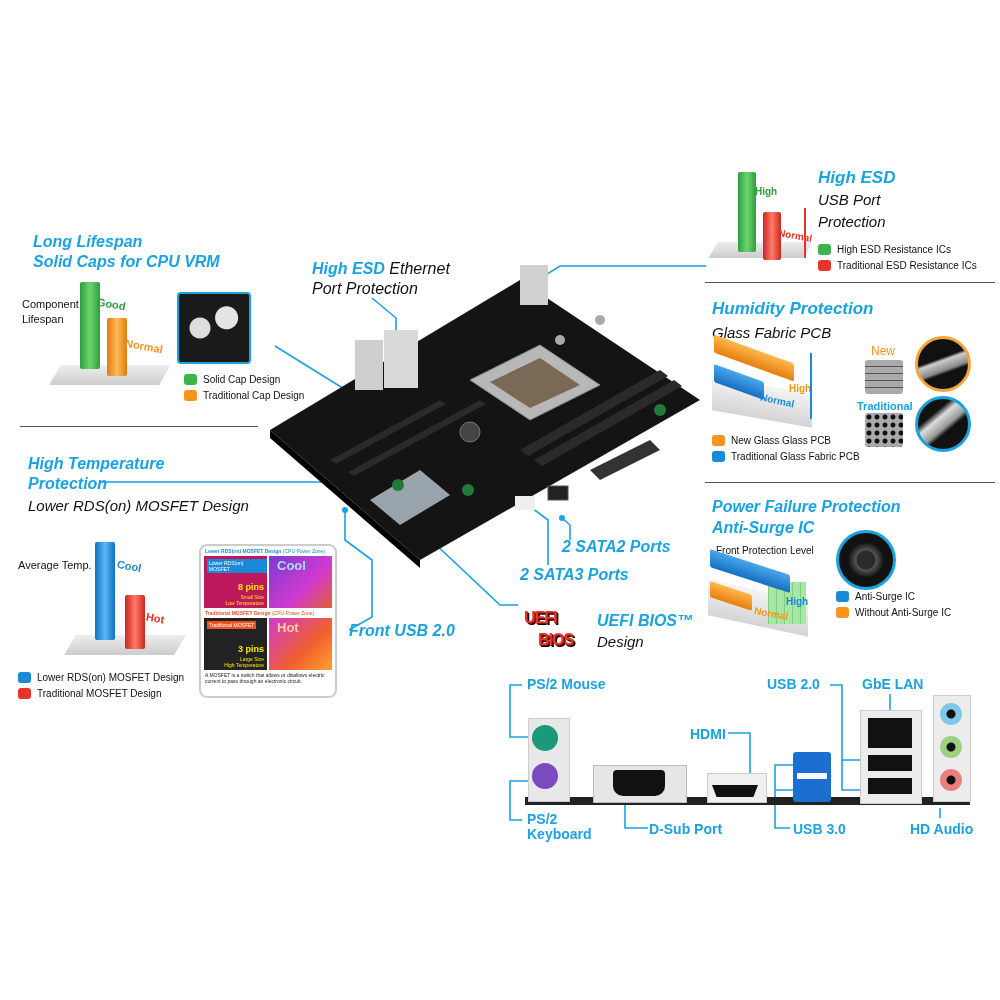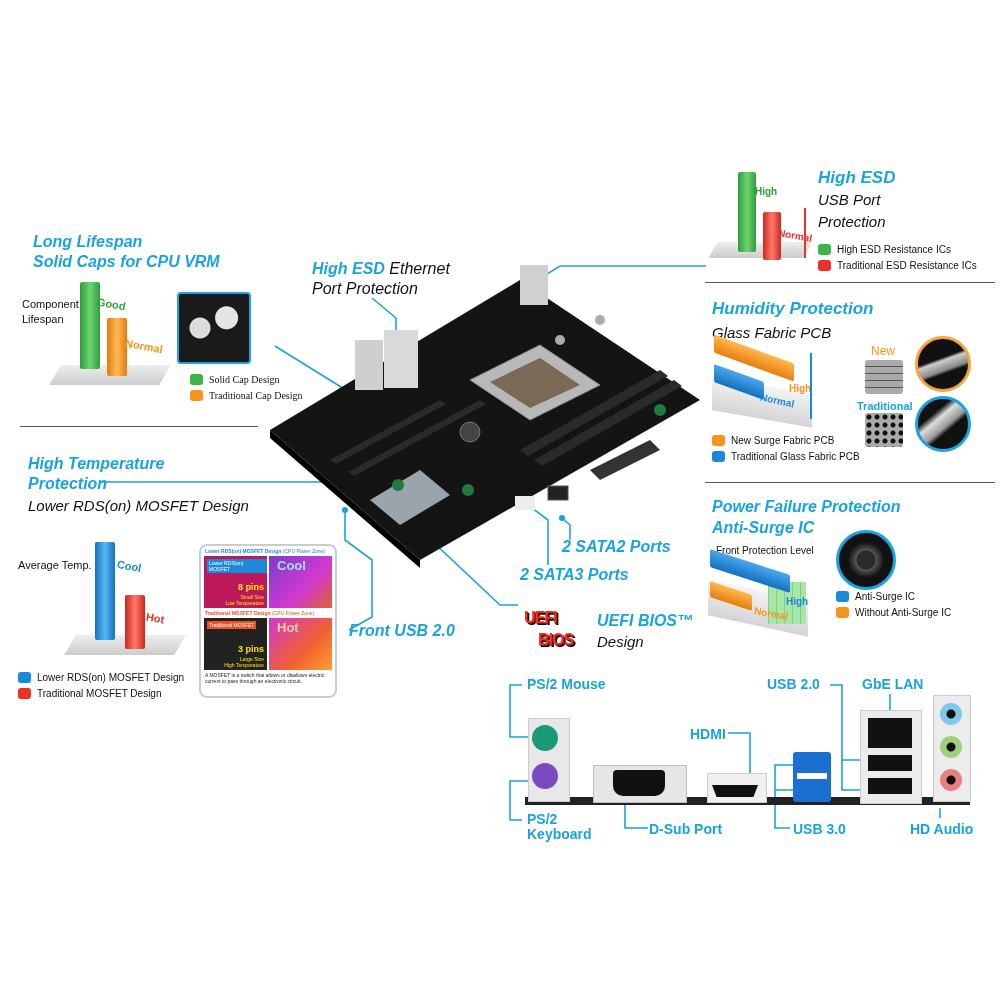--- a/index.html
+++ b/index.html
@@ -117,21 +117,21 @@
   <div>Lifespan</div>
 </div>
 <div class="abs" style="left:55px;top:280px;width:110px;height:110px;">
   <div class="floor" style="left:0;top:85px;width:110px;height:20px;transform:skewX(-30deg);"></div>
   <div class="bar" style="left:25px;top:2px;width:20px;height:87px;background:linear-gradient(90deg,#2e9e3e,#6fd36f,#2e9e3e);"></div>
   <div class="bar" style="left:52px;top:38px;width:20px;height:58px;background:linear-gradient(90deg,#e07a10,#ffbb55,#e07a10);"></div>
   <div class="bar-lbl" style="left:42px;top:18px;color:#2e9e3e;transform:rotate(10deg);">Good</div>
   <div class="bar-lbl" style="left:70px;top:60px;color:#f7941d;transform:rotate(10deg);">Normal</div>
 </div>
 <div class="abs" style="left:177px;top:292px;width:70px;height:68px;border:2px solid #1aa3e0;border-radius:4px;background:radial-gradient(circle at 30% 50%,#ddd 10px,transparent 11px),radial-gradient(circle at 68% 35%,#e4e4e4 11px,transparent 12px),#1a1a1a;"></div>
-<div class="abs" style="left:190px;top:374px;font-family:Liberation Serif, serif;">
+<div class="abs" style="left:184px;top:374px;">
   <div class="legend-row">
       <span class="chip" style="background:#3cb44a"></span>
       <span>Solid Cap Design</span>
     </div>
   <div class="legend-row">
       <span class="chip" style="background:#f7941d"></span>
       <span>Traditional Cap Design</span>
     </div>
 </div>
 <div class="hr" style="left:20px;top:426px;width:238px;"></div>
@@ -174,21 +174,21 @@
   <div class="floor" style="left:0;top:40px;width:100px;height:34px;transform:skewY(10deg);background:linear-gradient(#f4f4f4,#d4d4d4);"></div>
   <div class="bar" style="left:2px;top:4px;width:80px;height:18px;background:linear-gradient(#ffb84d,#e67e10);transform:skewY(20deg);"></div>
   <div class="bar" style="left:2px;top:28px;width:50px;height:18px;background:linear-gradient(#4aa8ee,#1570c0);transform:skewY(20deg);"></div>
   <div class="bar-lbl" style="left:77px;top:38px;color:#f7941d;font-size:10px;">High</div>
   <div class="bar-lbl" style="left:48px;top:50px;color:#1a8ad8;font-size:10px;transform:rotate(12deg);">Normal</div>
   <div class="abs" style="left:98px;top:8px;width:2px;height:66px;background:#1a8ad8;"></div>
 </div>
 <div class="abs" style="left:712px;top:435px;">
   <div class="legend-row">
       <span class="chip" style="background:#f7941d"></span>
-      <span>New Surge Fabric PCB</span>
+      <span>New Glass Glass PCB</span>
     </div>
   <div class="legend-row">
       <span class="chip" style="background:#1a8ad8"></span>
       <span>Traditional Glass Fabric PCB</span>
     </div>
 </div>
 <div class="abs" style="left:871px;top:344px;color:#f7941d;font-weight:normal;font-size:12px;">New</div>
 <div class="abs" style="left:865px;top:360px;width:38px;height:34px;background:repeating-linear-gradient(0deg,#aaa 0 6px,#555 6px 7px),#aaa;border-radius:3px;"></div>
 <div class="abs" style="left:915px;top:336px;width:50px;height:50px;border-radius:50%;border:3px solid #f7a53a;background:linear-gradient(160deg,#111 40%,#ccc 45%,#888 60%,#111 65%);"></div>
 <div class="abs" style="left:857px;top:400px;color:#1aa3e0;font-weight:bold;font-size:11px;">Traditional</div>

